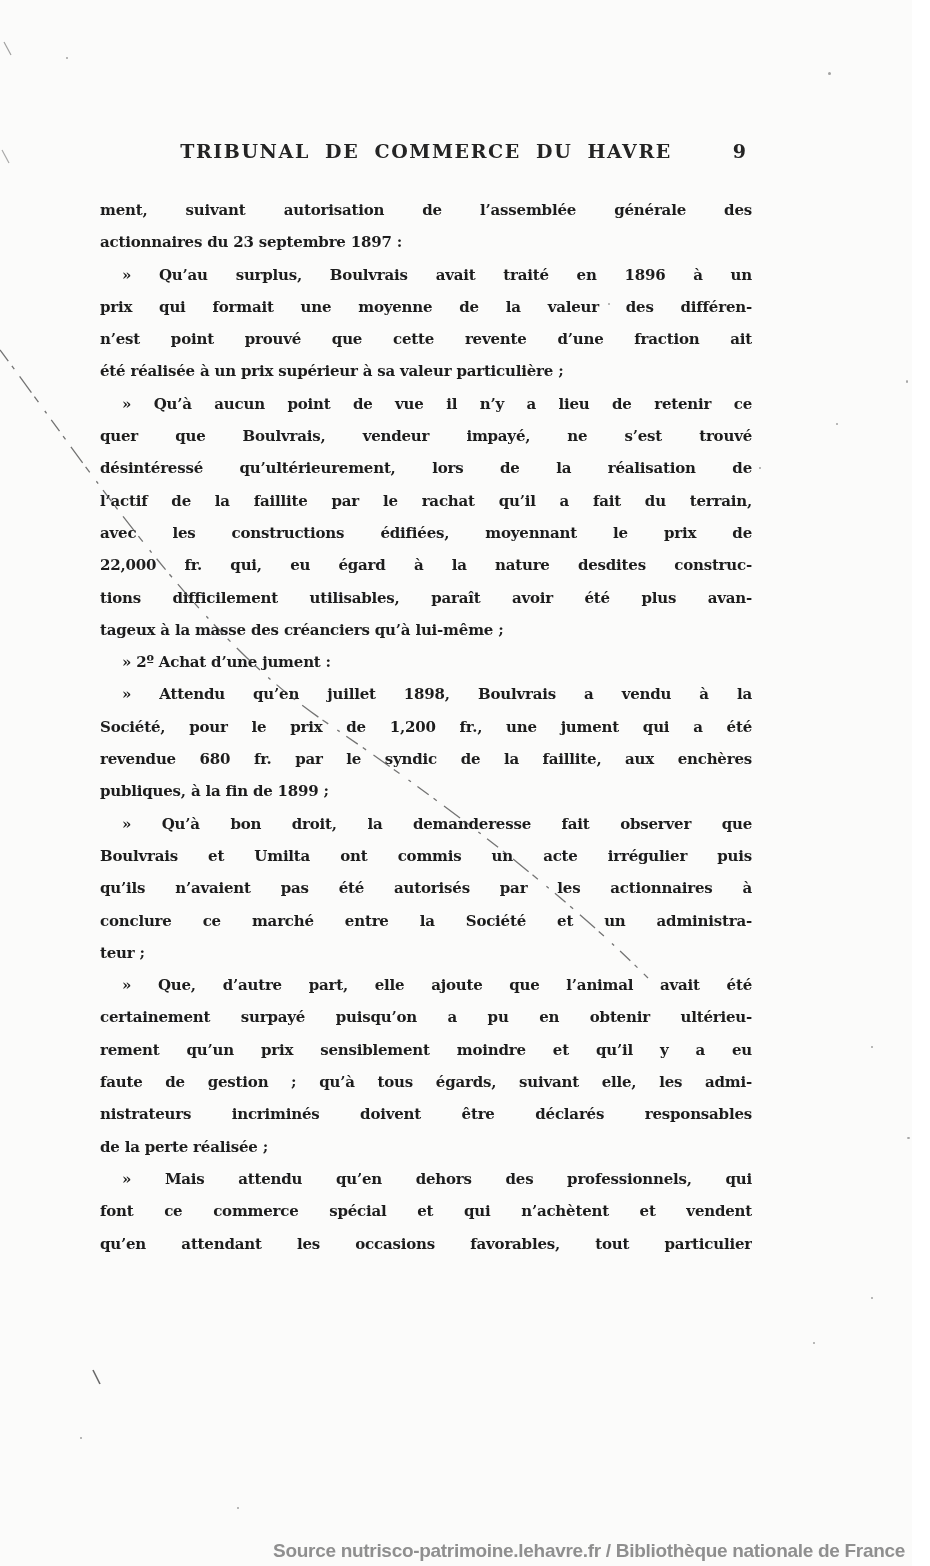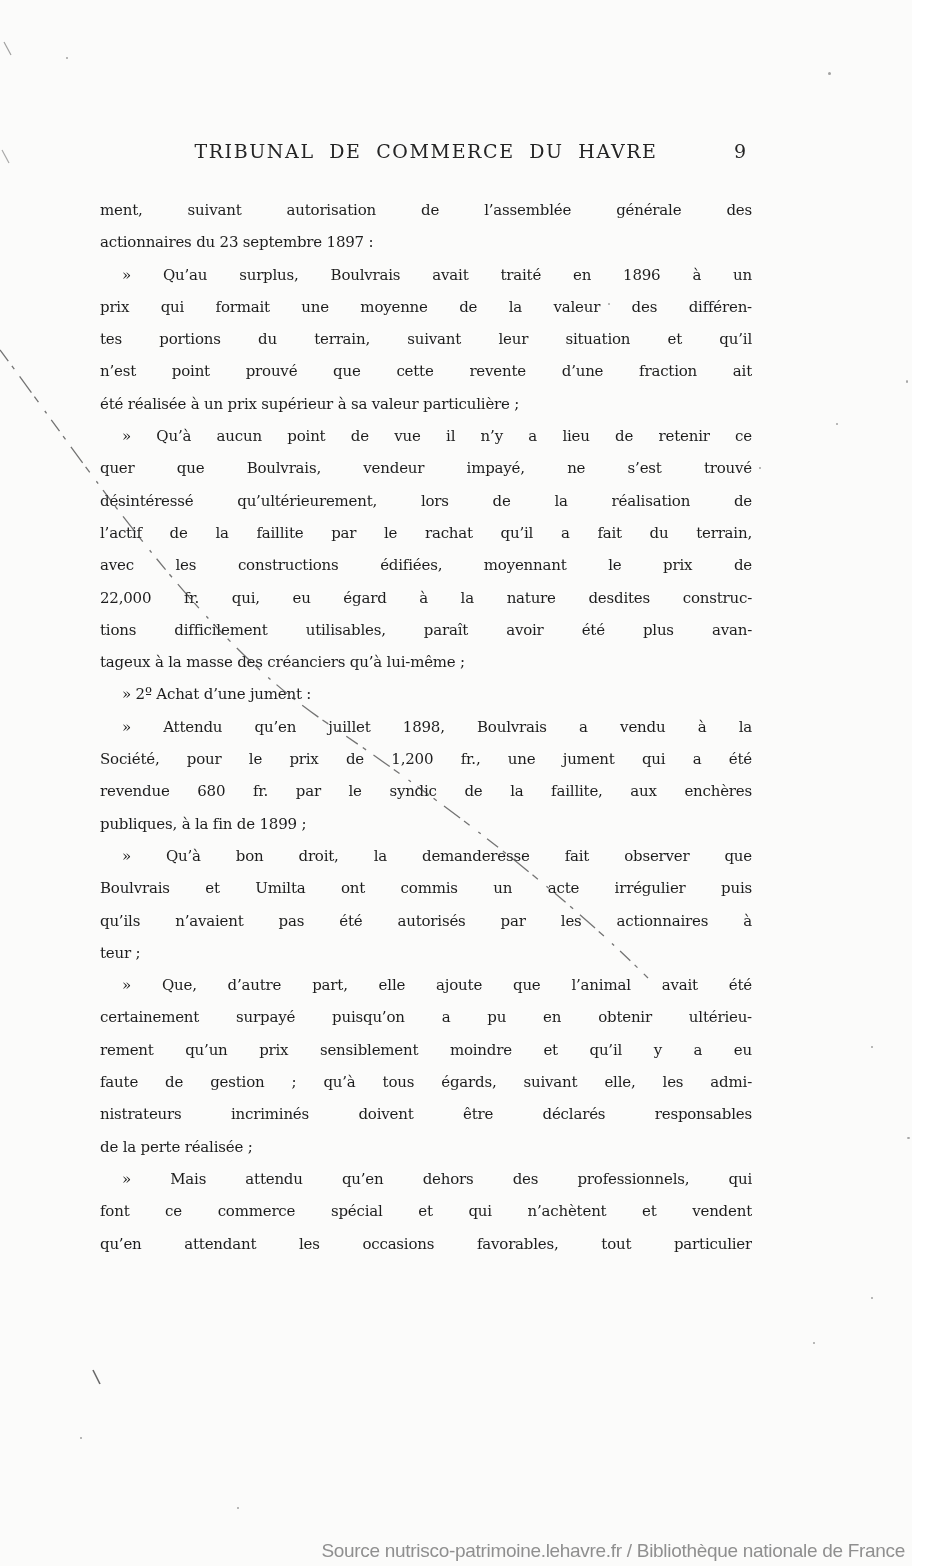--- a/index.html
+++ b/index.html
@@ -13,20 +13,21 @@
     width:930px;height:1566px;
     background:#ffffff;
     font-family:"DejaVu Serif", serif;
     overflow:hidden;
   }
   .page{
     position:relative;
     width:912px;height:1566px;
     background:var(--paper);
     overflow:hidden;
+    font-weight:bold;
   }
   
   .running-head{
     position:absolute;
     top:140px;left:100px;width:652px;height:24px;
     color:var(--ink);
   }
   .running-head .title{
     display:block;
     text-align:center;
@@ -96,39 +97,39 @@
   <div class="running-head">
     <span class="title">TRIBUNAL DE COMMERCE DU HAVRE</span>
     <span class="pagenum">9</span>
   </div>
 
   <div class="text-block">
       <div class="line">ment, suivant autorisation de l’assemblée générale des</div>
       <div class="line end">actionnaires du 23 septembre 1897 :</div>
       <div class="line indent">» Qu’au surplus, Boulvrais avait traité en 1896 à un</div>
       <div class="line">prix qui formait une moyenne de la valeur des différen-</div>
-      <div class="line">tes portions du terrain, suivant leur situation et qu’il</div>
       <div class="line">n’est point prouvé que cette revente d’une fraction ait</div>
       <div class="line end">été réalisée à un prix supérieur à sa valeur particulière ;</div>
       <div class="line indent">» Qu’à aucun point de vue il n’y a lieu de retenir ce</div>
       <div class="line">quer que Boulvrais, vendeur impayé, ne s’est trouvé</div>
       <div class="line">désintéressé qu’ultérieurement, lors de la réalisation de</div>
       <div class="line">l’actif de la faillite par le rachat qu’il a fait du terrain,</div>
       <div class="line">avec les constructions édifiées, moyennant le prix de</div>
       <div class="line">22,000 fr. qui, eu égard à la nature desdites construc-</div>
       <div class="line">tions difficilement utilisables, paraît avoir été plus avan-</div>
       <div class="line end">tageux à la masse des créanciers qu’à lui-même ;</div>
       <div class="line indent end">» 2º Achat d’une jument :</div>
       <div class="line indent">» Attendu qu’en juillet 1898, Boulvrais a vendu à la</div>
       <div class="line">Société, pour le prix de 1,200 fr., une jument qui a été</div>
       <div class="line">revendue 680 fr. par le syndic de la faillite, aux enchères</div>
       <div class="line end">publiques, à la fin de 1899 ;</div>
       <div class="line indent">» Qu’à bon droit, la demanderesse fait observer que</div>
       <div class="line">Boulvrais et Umilta ont commis un acte irrégulier puis</div>
       <div class="line">qu’ils n’avaient pas été autorisés par les actionnaires à</div>
+      <div class="line">conclure ce marché entre la Société et un administra-</div>
       <div class="line end">teur ;</div>
       <div class="line indent">» Que, d’autre part, elle ajoute que l’animal avait été</div>
       <div class="line">certainement surpayé puisqu’on a pu en obtenir ultérieu-</div>
       <div class="line">rement qu’un prix sensiblement moindre et qu’il y a eu</div>
       <div class="line">faute de gestion ; qu’à tous égards, suivant elle, les admi-</div>
       <div class="line">nistrateurs incriminés doivent être déclarés responsables</div>
       <div class="line end">de la perte réalisée ;</div>
       <div class="line indent">» Mais attendu qu’en dehors des professionnels, qui</div>
       <div class="line">font ce commerce spécial et qui n’achètent et vendent</div>
       <div class="line">qu’en attendant les occasions favorables, tout particulier</div>

